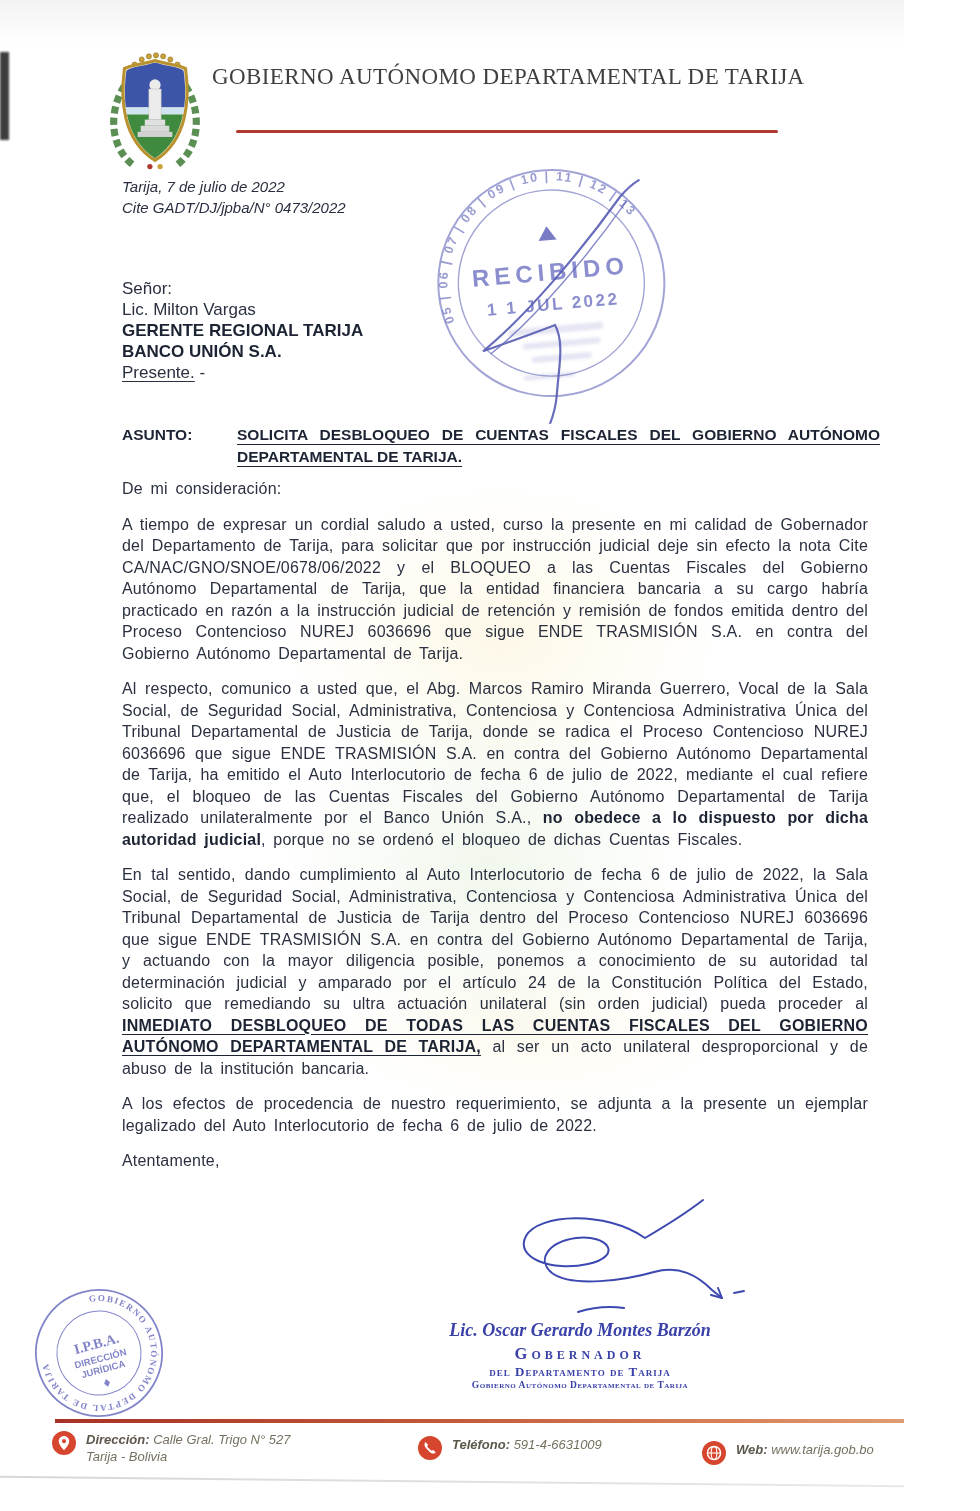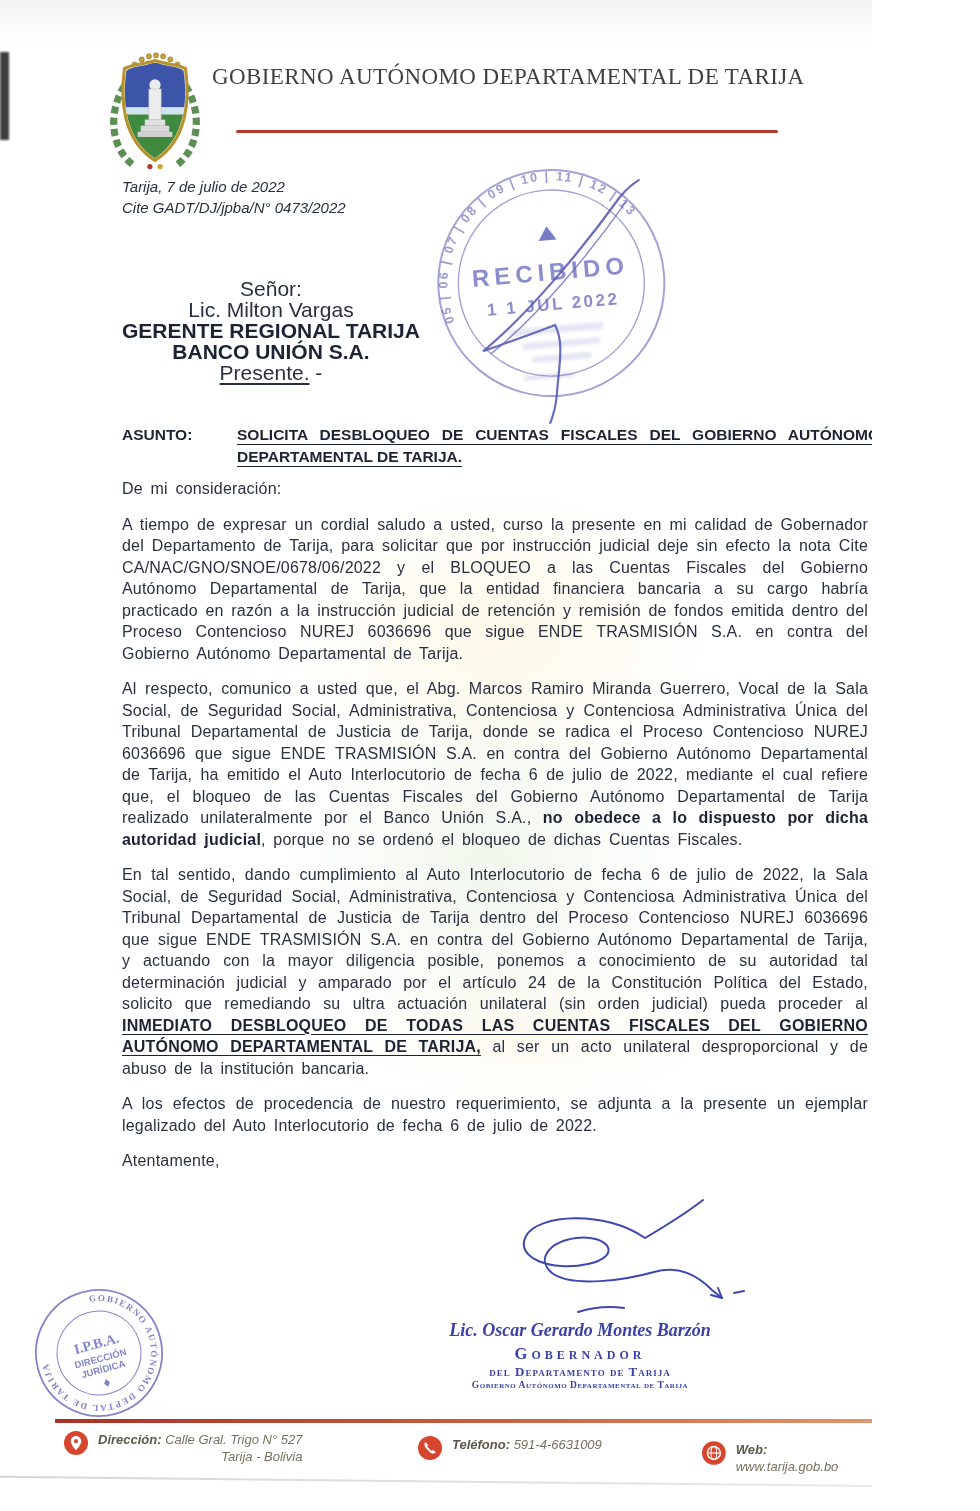--- a/index.html
+++ b/index.html
@@ -1,18 +1,18 @@
 <!DOCTYPE html>
 <html><head>
 <meta charset="utf-8">
 <style>
   html,body{margin:0;padding:0;background:#ffffff;}
   .page{position:relative;width:872px;height:1511px;background:
     linear-gradient(180deg,#f3f3f3 0,#ffffff 45px),#ffffff;
-    font-family:"Liberation Sans",sans-serif;color:#2a3040;overflow:hidden;}
+    font-family:"Liberation Sans",sans-serif;color:#2a3040;overflow:hidden;padding-left:32px;}
   
   .edge-mark{position:absolute;left:0;top:52px;width:9px;height:88px;background:#1c1c1c;filter:blur(1px);opacity:.85;}
   .bottom-scan-line{position:absolute;left:-10px;top:1481px;width:1010px;height:2px;
     background:linear-gradient(90deg,#c9c9c9,#e4e4e4);transform:rotate(.6deg);opacity:.75;}
   .watermark{position:absolute;left:190px;top:420px;width:620px;height:720px;pointer-events:none;
     background:
       radial-gradient(closest-side at 50% 30%,rgba(244,213,110,.16),rgba(244,213,110,0) 70%),
       radial-gradient(closest-side at 48% 62%,rgba(120,180,80,.10),rgba(120,180,80,0) 70%),
       radial-gradient(closest-side at 55% 85%,rgba(244,213,110,.10),rgba(244,213,110,0) 70%);}
   
@@ -28,21 +28,21 @@
   .flag.r1{background:repeating-linear-gradient(180deg,#3a57c4 0 3px,#ffffff 3px 6px);}
   .flag.r2{background:linear-gradient(180deg,#c0392b 0 50%,#2a3f9e 50%);}
   .flag.r3{background:linear-gradient(180deg,#2e7d32 0 34%,#ffffff 34% 66%,#c0392b 66%);}
   .h-dept{font-size:16.5px;font-weight:bold;letter-spacing:1.5px;word-spacing:8px;color:#262626;}
   .red-rule{position:absolute;left:236px;top:130px;width:542px;height:3px;background:#b03a2e;border-radius:2px;}
   
   .meta{position:absolute;left:122px;top:176px;font-size:15px;line-height:21px;color:#2a3040;font-style:italic;}
   
   .rstamp{position:absolute;left:430px;top:158px;transform:rotate(-5deg);opacity:.92;}
   
-  .recipient{position:absolute;left:122px;top:278px;font-size:21px;line-height:21px;text-align:center;}
+  .recipient{position:absolute;left:122px;top:278px;font-size:17px;line-height:21px;}
   .recipient .b{font-weight:bold;color:#1c2333;}
   .u{text-decoration:underline;text-underline-offset:3px;}
   
   .asunto{position:absolute;left:122px;top:424px;width:758px;display:flex;font-size:15.5px;line-height:22px;}
   .asunto .lbl{width:115px;font-weight:bold;color:#1c2333;flex:none;}
   .asunto .txt{flex:1;font-weight:bold;color:#1c2333;text-align:justify;
     text-decoration:underline;text-underline-offset:3.5px;}
   
   .letter-body{position:absolute;left:122px;top:478px;width:758px;font-size:16px;line-height:21.5px;
     letter-spacing:.2px;word-spacing:3px;color:#2a3040;}
@@ -59,21 +59,21 @@
   .sig-dept{font-size:13px;font-weight:bold;font-variant:small-caps;letter-spacing:1px;}
   .sig-org{font-size:9.5px;font-weight:bold;font-variant:small-caps;letter-spacing:.5px;}
   
   .ipba{position:absolute;left:24px;top:1278px;transform:rotate(-15deg);opacity:.85;}
   
   .f-rule{position:absolute;left:55px;top:1419px;width:925px;height:4px;
     background:linear-gradient(90deg,#a93226,#c0573a 40%,#d9845c 75%,#e2a77f);}
   .f-item{position:absolute;display:flex;gap:10px;align-items:flex-start;
     font-size:13px;font-style:italic;color:#76705f;line-height:17px;}
   .f-item .lbl{font-weight:bold;color:#5d574a;}
-  .fi1{left:64px;top:1431px;text-align:right;}
+  .fi1{left:52px;top:1431px;}
   .fi2{left:418px;top:1436px;}
   .fi3{left:702px;top:1441px;}
 </style>
 </head>
 <body>
 
 <div class="page">
 
   <div class="edge-mark"></div>
   <div class="watermark"></div>

